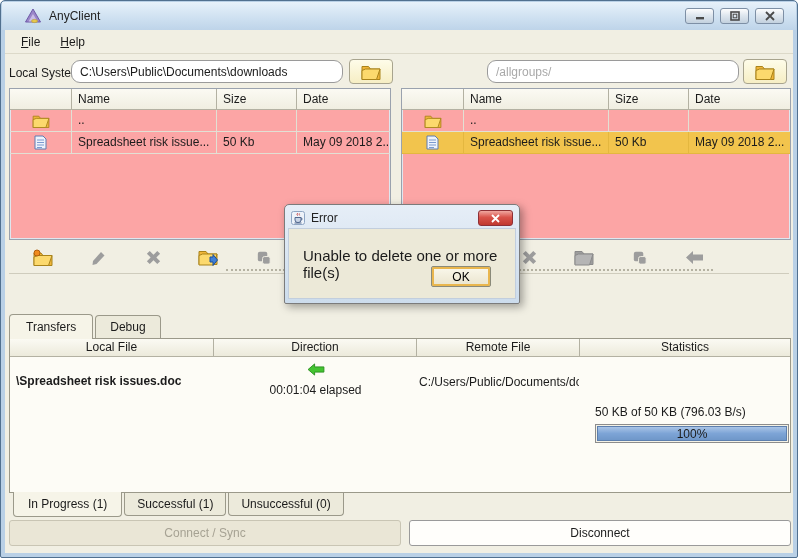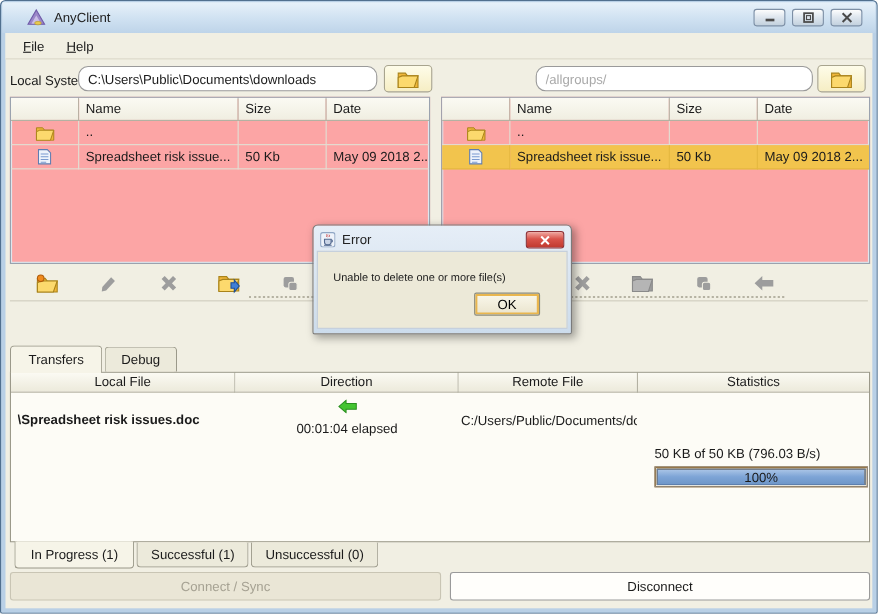--- a/index.html
+++ b/index.html
@@ -68,21 +68,21 @@
   .tpanel { position:absolute; left:4px; top:308px; width:782px; height:155px; background:#fdfcf6; border:1px solid #9b998a; }
   .thead { display:flex; height:18px; }
   .th { background:linear-gradient(#fbfaf3,#eceadb); border-right:1px solid #b3b1a2; border-bottom:1px solid #b3b1a2; text-align:center; line-height:17px; overflow:hidden; }
   .th1 { width:204px; } .th2 { width:203px; } .th3 { width:163px; } .th4 { flex:1; }
   .t-localfile { position:absolute; left:6px; top:35px; width:195px; white-space:nowrap; overflow:hidden;font-weight:bold; }
   .t-direction { position:absolute; left:204px; top:24px; width:203px; text-align:center; }
   .t-arrow { display:inline-block; margin-bottom:2px; }
   .t-elapsed { margin-top:2px; }
   .t-remotefile { position:absolute; left:409px; top:36px; width:160px; white-space:nowrap; overflow:hidden; }
   .t-stats { position:absolute; left:585px; top:22px; width:194px; text-align:left;margin-top:44px; }
-  .t-progress { margin-top:5px; height:19px; border:1px solid #8c8c8c; background:#a16207; box-shadow:0 0 0 1px #f4f2e6 inset; position:relative; }
+  .t-progress { margin-top:5px; height:19px; border:1px solid #8c8c8c; background:#d946ef; box-shadow:0 0 0 1px #f4f2e6 inset; position:relative; }
   .t-progress-fill { position:absolute; inset:1px; background:linear-gradient(#a9c4e6,#7da4d6 50%,#6f97c9); display:flex; align-items:center; justify-content:center; border:1px solid #5d7fae; }
 
   
   .status-tabs { position:absolute; left:4px; top:463px; height:24px; display:flex; align-items:flex-start; padding-left:4px; }
   .stab { border:1px solid #9b998a; border-top:none; border-radius:0 0 4px 4px; padding:4px 12px; background:#eceadb; margin-right:2px; position:relative; }
   .stab.active { background:#f6f4e8; padding:5px 14px; top:-1px; z-index:2; }
 
   
   .footer-btn { position:absolute; top:490px; height:26px; border-radius:3px; display:flex; align-items:center; justify-content:center; }
   .btn-connect { left:4px; width:392px; background:#eae6d6; border:1px solid #c9c5b4; color:#a6a293; }
@@ -90,21 +90,21 @@
 
   
   .dialog { position:absolute; left:283px; top:203px; width:236px; height:100px; z-index:50;
             background:linear-gradient(#e6eef7,#ccdcec); border:1px solid #7b7b7b; border-radius:5px 5px 2px 2px;
             box-shadow:3px 3px 8px rgba(0,0,0,.35); padding:3px; }
   .dialog-titlebar { height:20px; display:flex; align-items:center; padding:0 3px; }
   .dialog-title { margin-left:6px; color:#222; }
   .dialog-close { margin-left:auto; width:35px; height:16px; border:1px solid #8e3036; border-radius:3px;
                   background:linear-gradient(#f0a8a0,#d9534a 45%,#c0392f); display:flex; align-items:center; justify-content:center; }
   .dialog-body { position:relative; height:71px; background:#ece9d8; border:1px solid #c2cedd; }
-  .dialog-msg { position:absolute; left:14px; top:18px; font-size:10px; }
+  .dialog-msg { position:absolute; left:14px; top:18px; font-size:15px; }
   .dialog-ok { position:absolute; right:24px; bottom:11px; width:60px; height:21px; background:linear-gradient(#faf8ec,#eae4cd);
                border:1px solid #8a8a7a; border-radius:2px; box-shadow:0 0 0 2px #e9b64e inset; font:12px "Liberation Sans",sans-serif; }
 </style>
 </head>
 <body>
 
 <div class="window">
 
   <div class="titlebar">
     <svg class="app-icon" viewBox="0 0 18 16">

